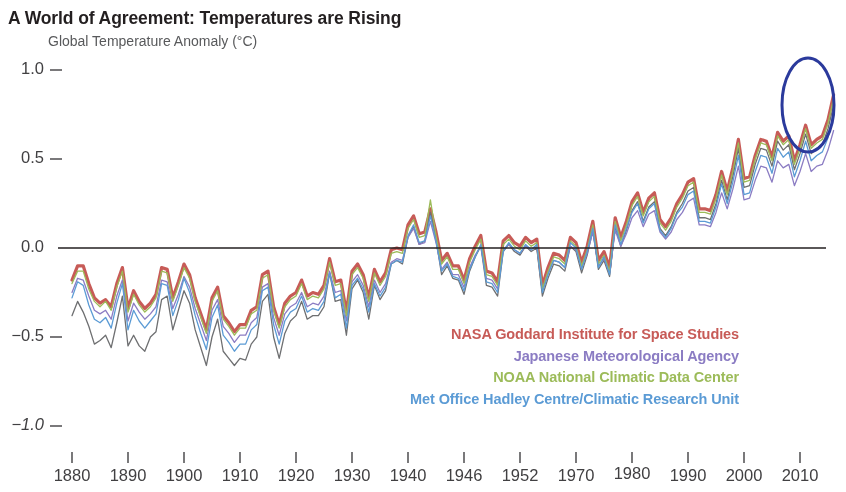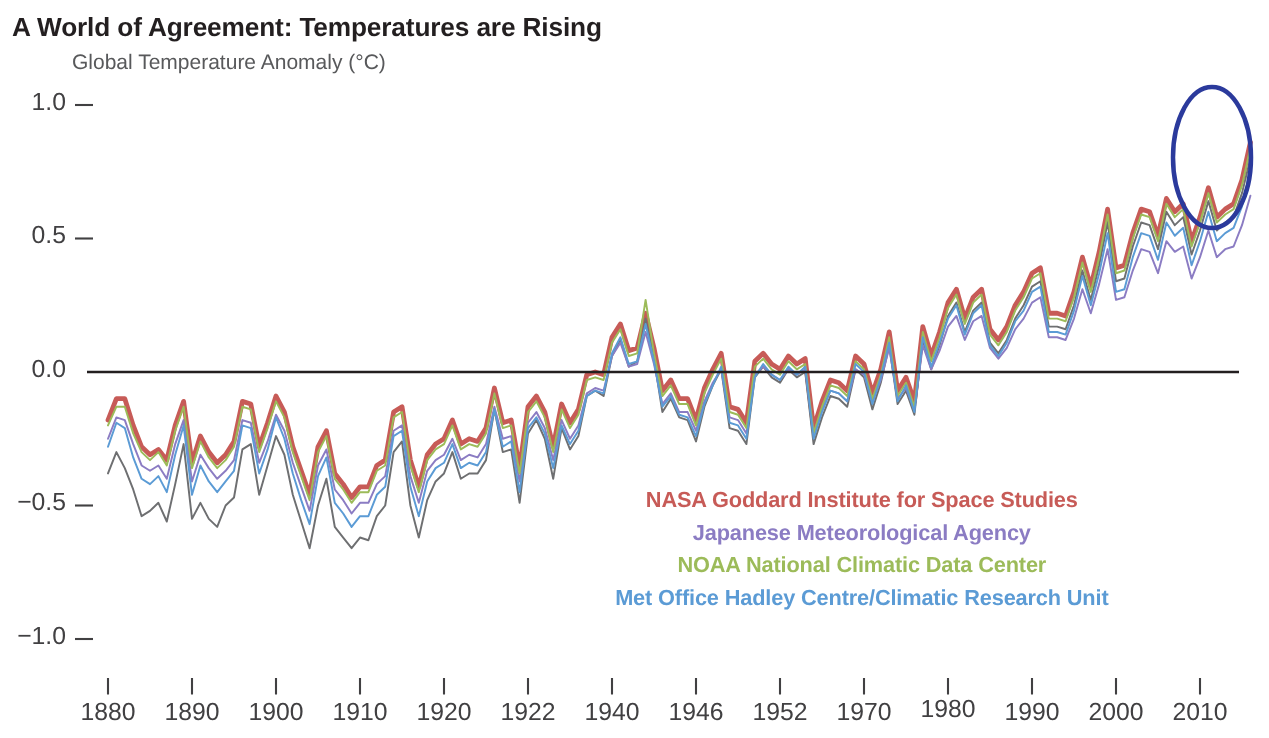--- a/index.html
+++ b/index.html
@@ -67,21 +67,20 @@
     right: 13px;
     top: 324px;
     text-align: right;
   }
   .legend-entry {
     font-size: 14.5px;
     font-weight: bold;
     line-height: 21.5px;
     white-space: nowrap;
     letter-spacing: -0.1px;
-    text-align: center;
   }
 </style>
 </head>
 <body>
 
 <div id="chart-root">
 
   <div class="title">A World of Agreement: Temperatures are Rising</div>
   <div class="subtitle">Global Temperature Anomaly (°C)</div>
 
@@ -121,29 +120,29 @@
     <g id="annotation-layer">
         <ellipse cx="808" cy="105" rx="26" ry="47" fill="none" stroke="#2b3a9c" stroke-width="3"></ellipse>
       </g>
   </svg>
 
   <div id="ytick-labels">
       <div class="ytick-label" style="left: 0px; width: 44px; top: 59px;">1.0</div>
       <div class="ytick-label" style="left: 0px; width: 44px; top: 148px;">0.5</div>
       <div class="ytick-label" style="left: 0px; width: 44px; top: 237px;">0.0</div>
       <div class="ytick-label" style="left: 0px; width: 44px; top: 326px;">−0.5</div>
-      <div class="ytick-label" style="left: 0px; width: 44px; top: 415px;">−1.0</div>
+      <div class="ytick-label" style="left: 0px; width: 44px; top: 415px; font-style: italic;">−1.0</div>
     </div>
   <div id="xtick-labels">
       <div class="xtick-label" style="left: 42px; width: 60px; top: 466px;">1880</div>
       <div class="xtick-label" style="left: 98px; width: 60px; top: 466px;">1890</div>
       <div class="xtick-label" style="left: 154px; width: 60px; top: 466px;">1900</div>
       <div class="xtick-label" style="left: 210px; width: 60px; top: 466px;">1910</div>
       <div class="xtick-label" style="left: 266px; width: 60px; top: 466px;">1920</div>
-      <div class="xtick-label" style="left: 322px; width: 60px; top: 466px;">1922</div>
+      <div class="xtick-label" style="left: 322px; width: 60px; top: 466px;">1930</div>
       <div class="xtick-label" style="left: 378px; width: 60px; top: 466px;">1940</div>
       <div class="xtick-label" style="left: 434px; width: 60px; top: 466px;">1946</div>
       <div class="xtick-label" style="left: 490px; width: 60px; top: 466px;">1952</div>
       <div class="xtick-label" style="left: 546px; width: 60px; top: 466px;">1970</div>
       <div class="xtick-label" style="left: 602px; width: 60px; top: 464px;">1980</div>
       <div class="xtick-label" style="left: 658px; width: 60px; top: 466px;">1990</div>
       <div class="xtick-label" style="left: 714px; width: 60px; top: 466px;">2000</div>
       <div class="xtick-label" style="left: 770px; width: 60px; top: 466px;">2010</div>
     </div>
 

